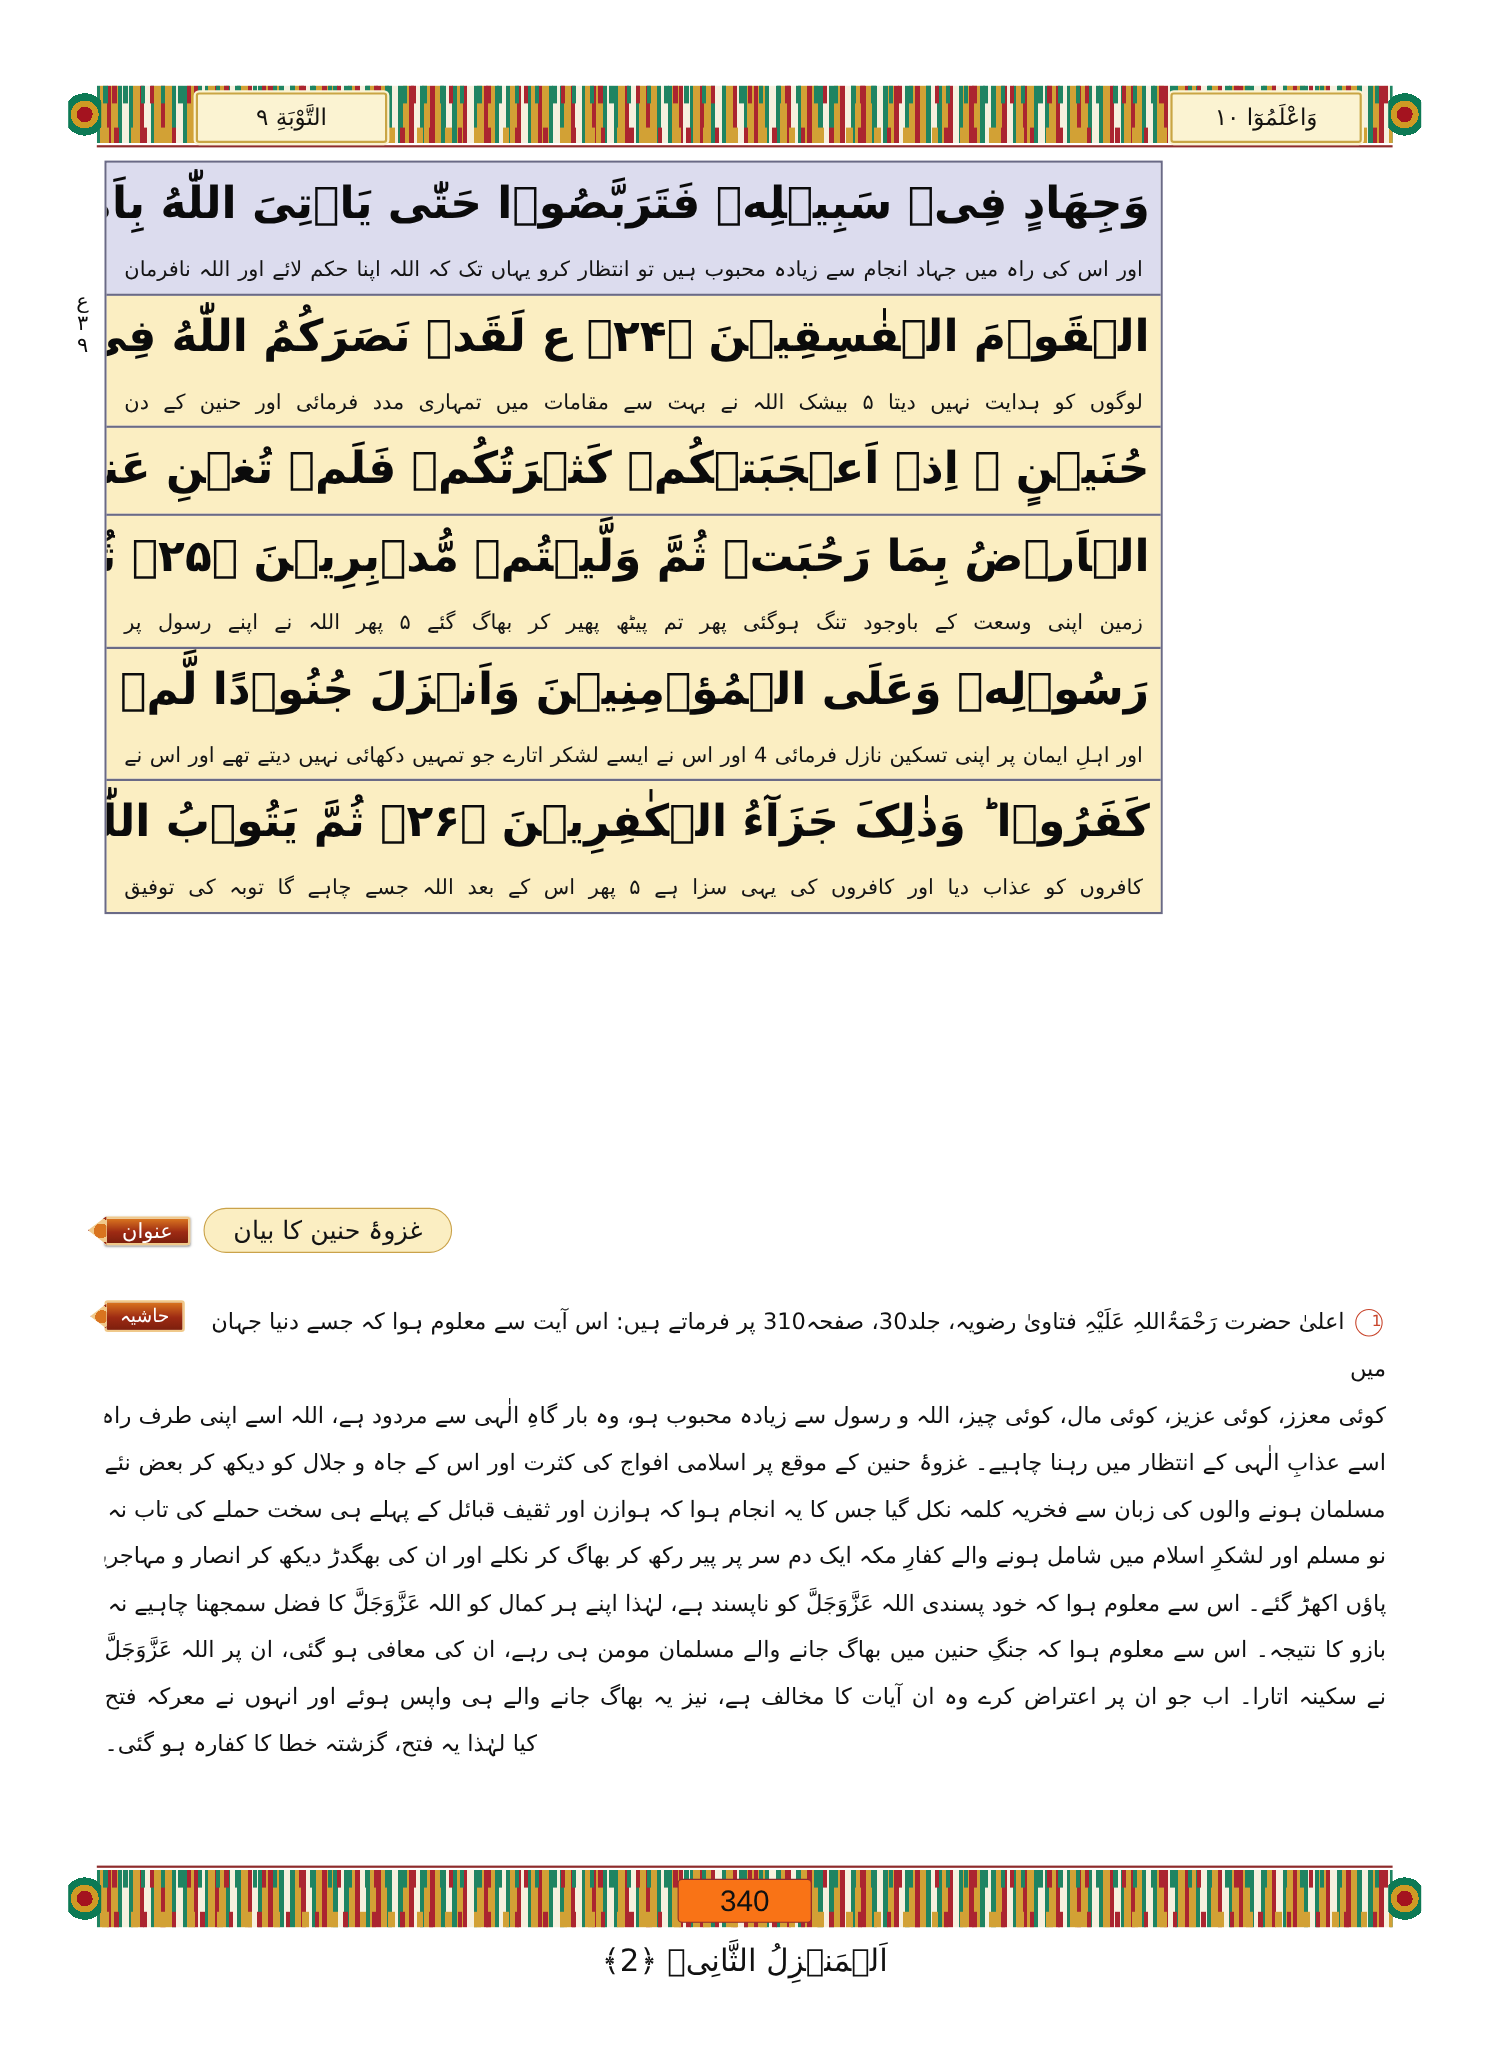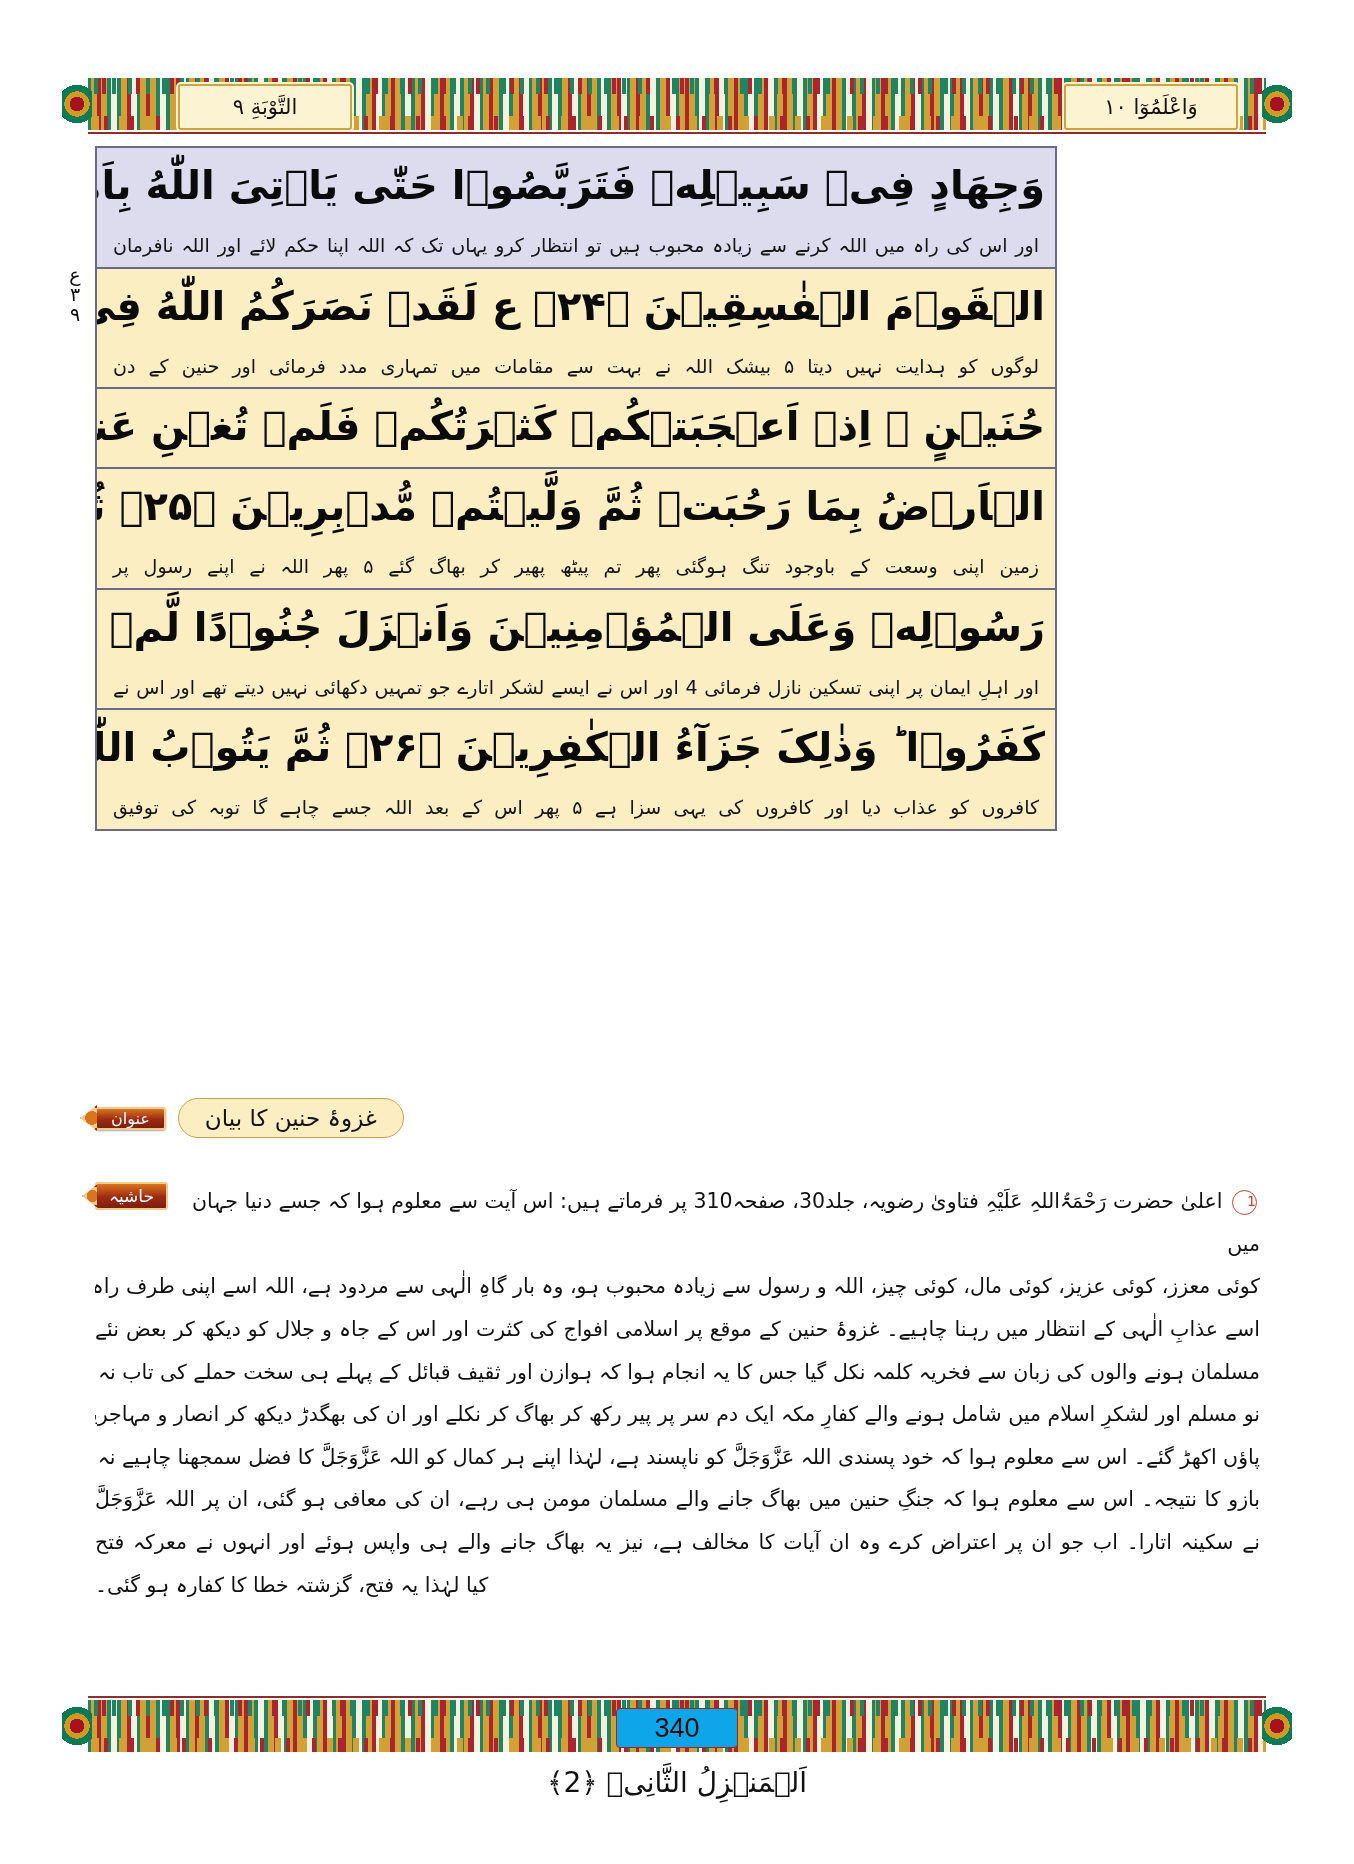--- a/index.html
+++ b/index.html
@@ -108,21 +108,21 @@
 
   
   .heading-row{
     position:absolute;left:95px;top:1098px;width:1165px;
     display:flex;flex-direction:row-reverse;align-items:center;
     justify-content:flex-start;gap:12px;direction:rtl;
   }
   .badge{
     display:inline-flex;align-items:center;justify-content:center;
     background:linear-gradient(180deg,#d9741f 0%,#9d2a13 55%,#7c1f0d 100%);
-    color:#fff;font-size:16px;padding:0 14px;border:2px solid #f0c98b;
+    color:#fff;font-size:19px;padding:0 14px;border:2px solid #f0c98b;
     border-radius:3px;position:relative;direction:rtl;
     box-shadow:0 1px 2px rgba(0,0,0,.35);
   }
   .badge::before{
     content:"";position:absolute;left:-17px;top:50%;transform:translateY(-50%);
     width:17px;height:26px;
     background:radial-gradient(circle at 70% 50%,#d9741f 0 38%,#f0c98b 38% 62%,#9d2a13 62% 100%);
     clip-path:polygon(100% 0,100% 100%,0 50%);
   }
   .heading-pill{
@@ -162,21 +162,21 @@
   .fn-marker{
     display:inline-block;border:1.6px solid #c8452c;border-radius:50%;
     color:#c8452c;width:23px;height:23px;line-height:21px;text-align:center;
     font-size:14px;margin:0 3px;vertical-align:middle;
   }
 
   
   .page-number{
     position:absolute;left:50%;transform:translateX(-50%);top:1708px;
     width:120px;height:38px;line-height:38px;text-align:center;
-    background:#0ea5e9;border:1.5px solid #8e2b2b;border-radius:4px;
+    background:#f97316;border:1.5px solid #8e2b2b;border-radius:4px;
     font-size:27px;color:#111;z-index:4;
     font-family:"Liberation Sans",sans-serif;
   }
   .footer-manzil{
     position:absolute;left:0;right:0;top:1766px;text-align:center;
     font-size:28px;color:#111;direction:rtl;
   }
 </style>
 </head>
 <body>
@@ -198,21 +198,21 @@
   <div class="ruku">
     <div>ع</div>
     <div>٣</div>
     <div>٩</div>
   </div>
 
   <div class="verse-block">
 
     <div class="band lavender">
       <div class="arabic">وَجِهَادٍ فِیۡ سَبِیۡلِهٖ فَتَرَبَّصُوۡا حَتّٰی یَاۡتِیَ اللّٰهُ بِاَمۡرِهٖ ؕ وَاللّٰهُ لَا یَهۡدِی</div>
-      <div class="urdu">اور اس کی راہ میں اللہ کرنے سے زیادہ محبوب ہیں تو انتظار کرو یہاں تک کہ اللہ اپنا حکم لائے اور اللہ نافرمان</div>
+      <div class="urdu">اور اس کی راہ میں جہاد انجام سے زیادہ محبوب ہیں تو انتظار کرو یہاں تک کہ اللہ اپنا حکم لائے اور اللہ نافرمان</div>
     </div>
     <div class="sep"></div>
 
     <div class="band cream">
       <div class="arabic">الۡقَوۡمَ الۡفٰسِقِیۡنَ ﴿۲۴﴾ ع لَقَدۡ نَصَرَکُمُ اللّٰهُ فِیۡ مَوَاطِنَ کَثِیۡرَۃٍ ۙ وَّیَوۡمَ</div>
       <div class="urdu">لوگوں کو ہدایت نہیں دیتا ۵ بیشک اللہ نے بہت سے مقامات میں تمہاری مدد فرمائی اور حنین کے دن</div>
     </div>
     <div class="sep"></div>
 
     <div class="band cream">

